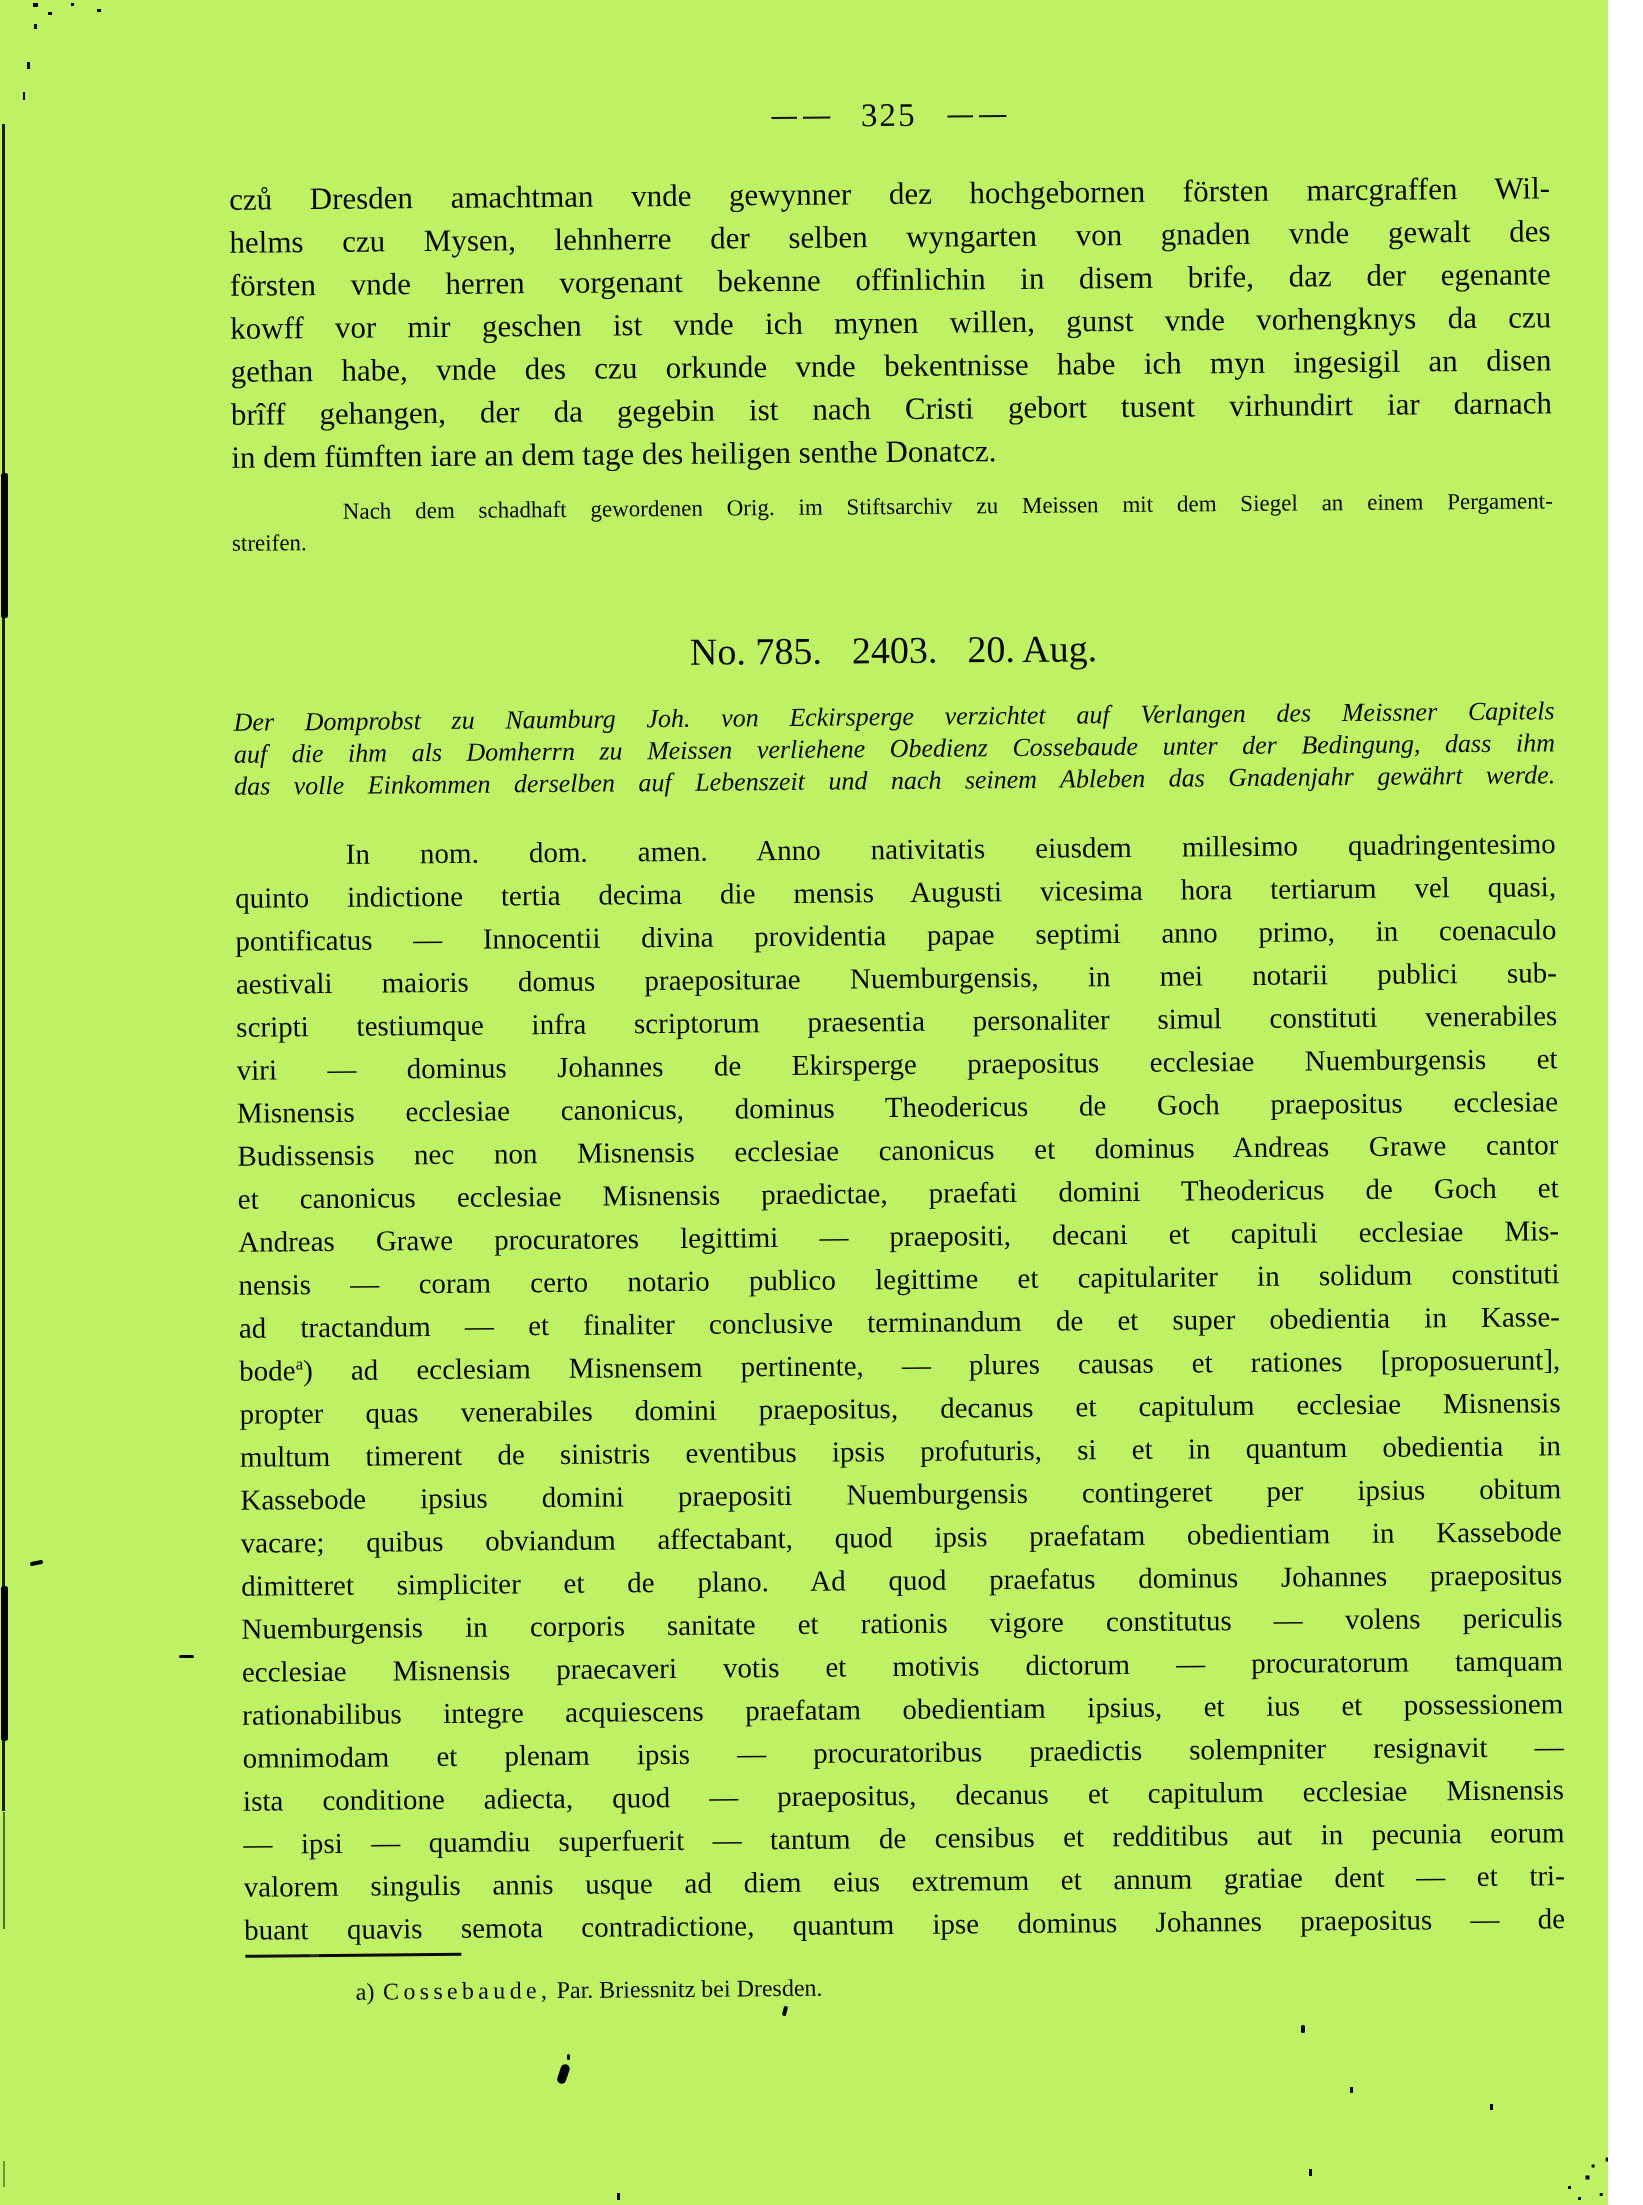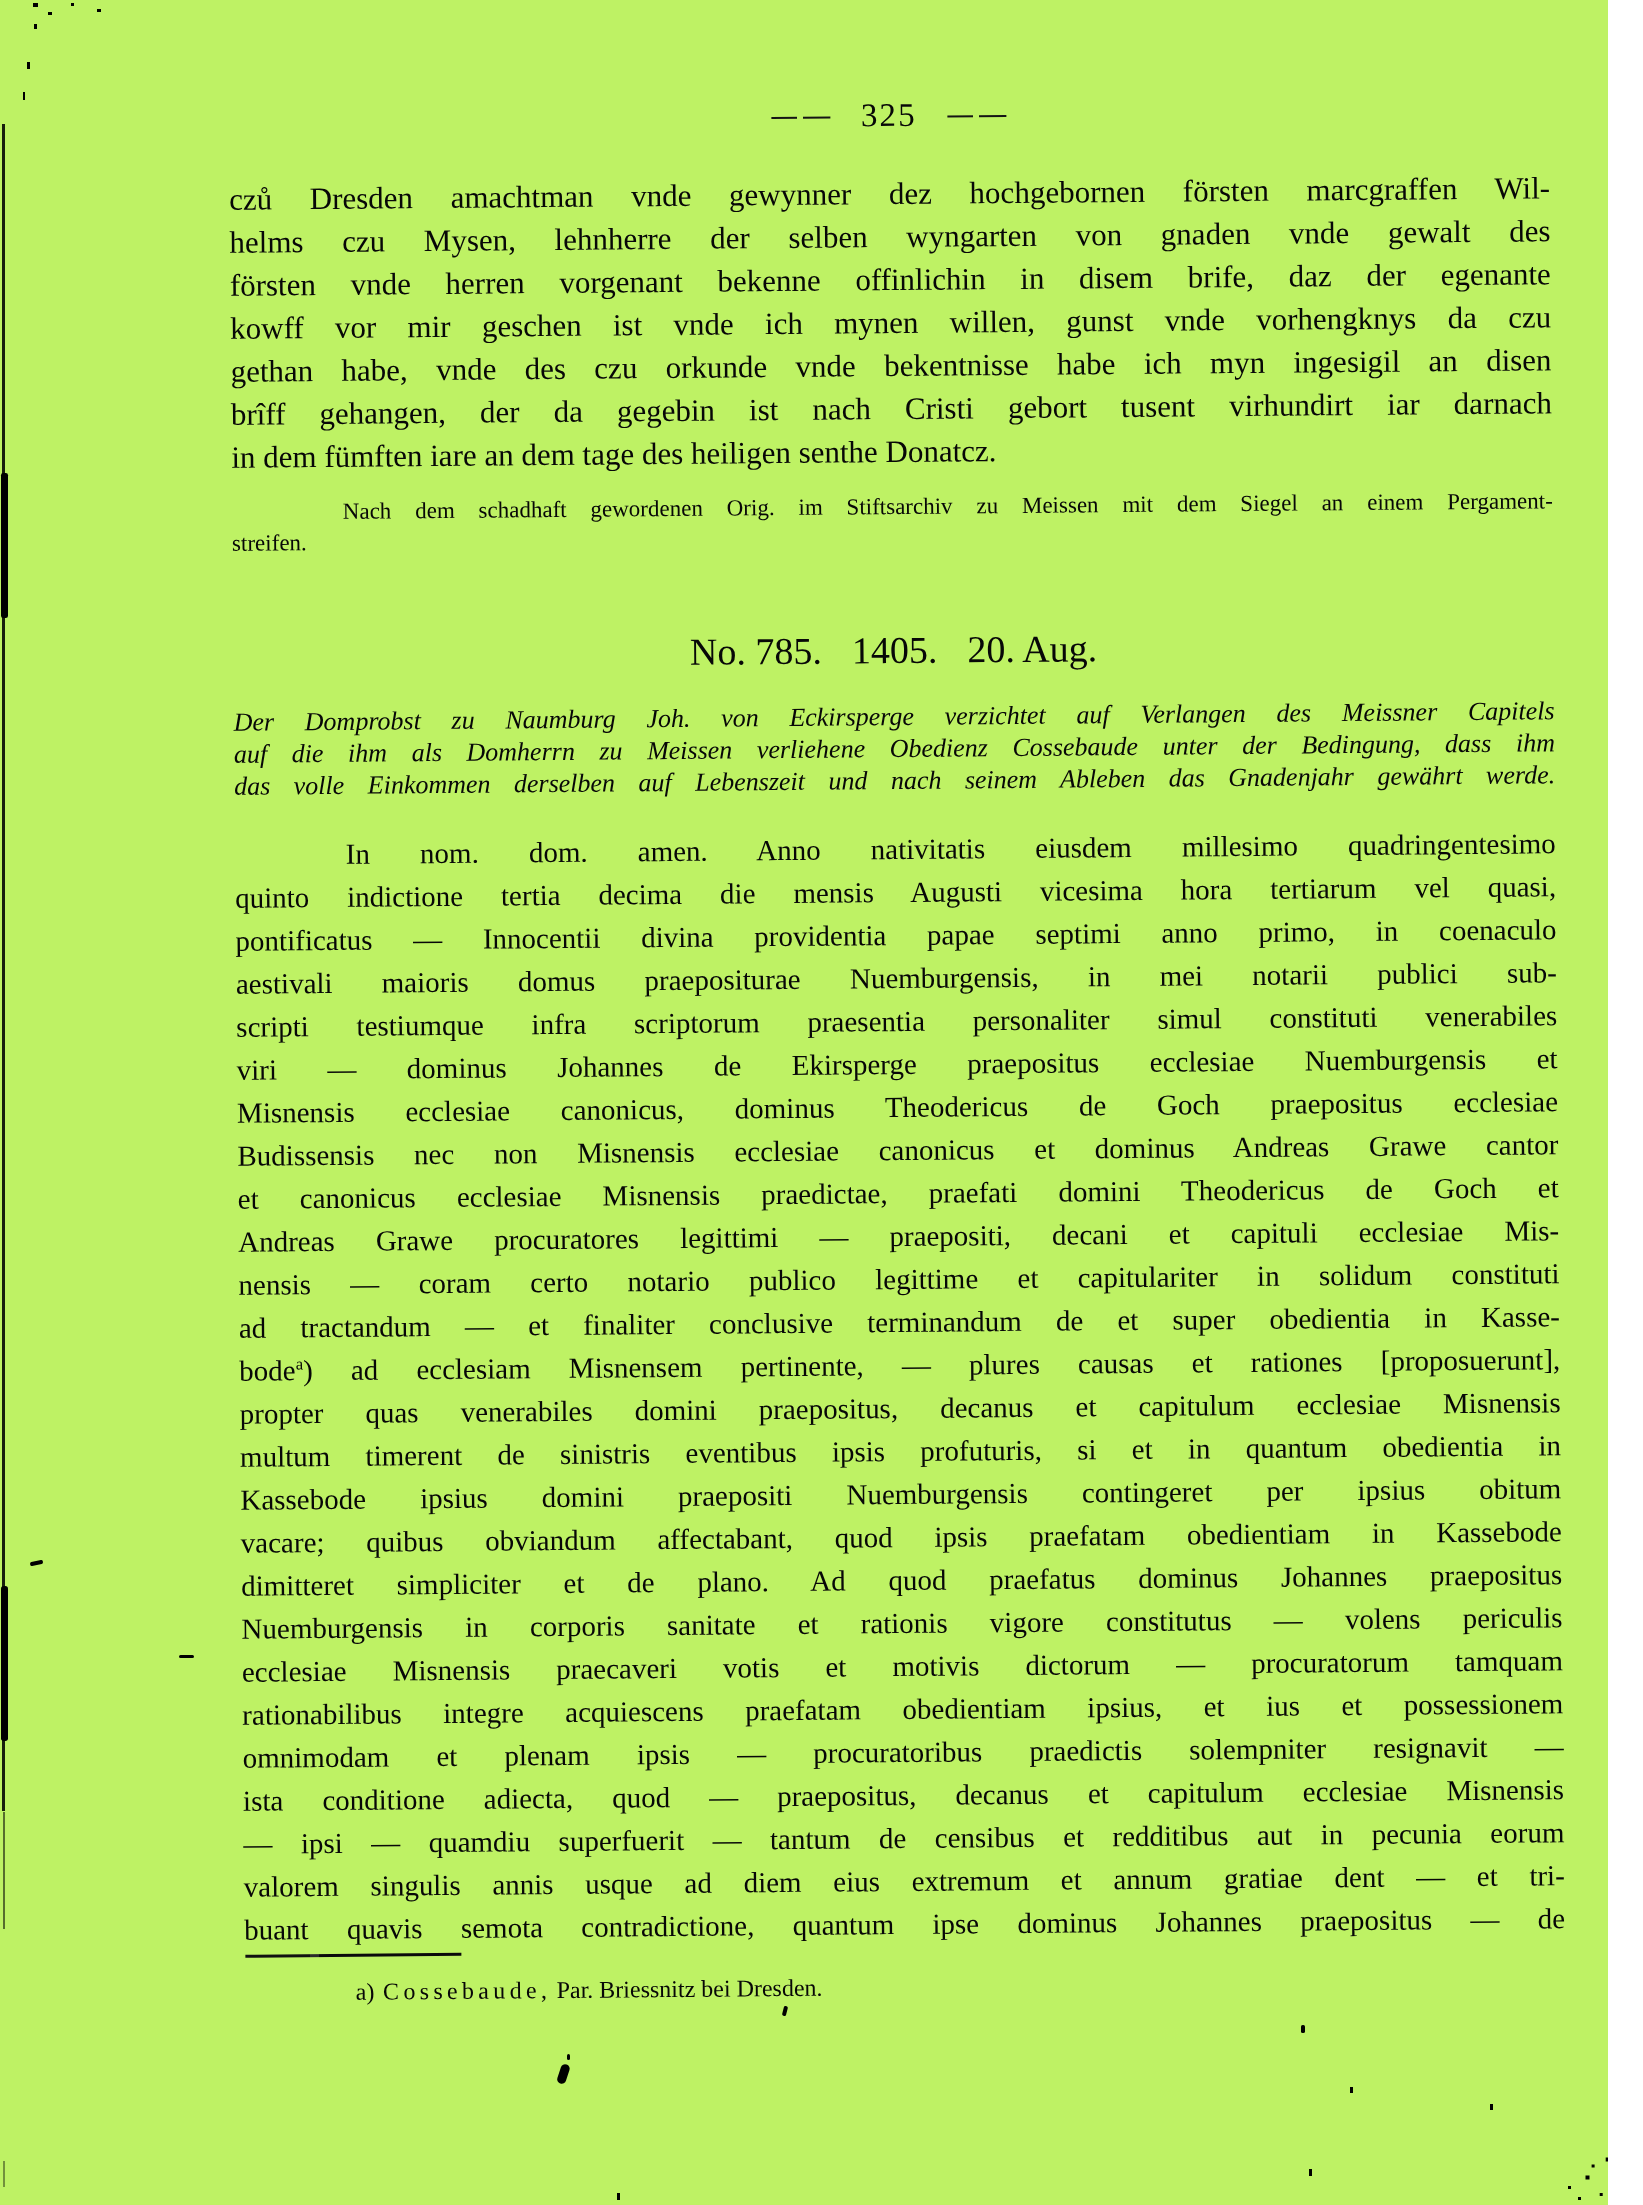--- a/index.html
+++ b/index.html
@@ -79,21 +79,21 @@
         <div class="line">in dem fümften iare an dem tage des heiligen senthe Donatcz.</div>
       </section>
 
     <section class="block note last-left indent-first">
         <div class="line">Nach dem schadhaft gewordenen Orig. im Stiftsarchiv zu Meissen mit dem Siegel an einem Pergament-</div>
         <div class="line">streifen.</div>
       </section>
 
     <h2 class="block heading">
       <span>No. 785.</span>
-      <span>1405.</span>
+      <span>2403.</span>
       <span>20. Aug.</span>
     </h2>
 
     <section class="block summary">
         <div class="line">Der Domprobst zu Naumburg Joh. von Eckirsperge verzichtet auf Verlangen des Meissner Capitels</div>
         <div class="line">auf die ihm als Domherrn zu Meissen verliehene Obedienz Cossebaude unter der Bedingung, dass ihm</div>
         <div class="line">das volle Einkommen derselben auf Lebenszeit und nach seinem Ableben das Gnadenjahr gewährt werde.</div>
       </section>
 
     <section class="block latin indent-first">

